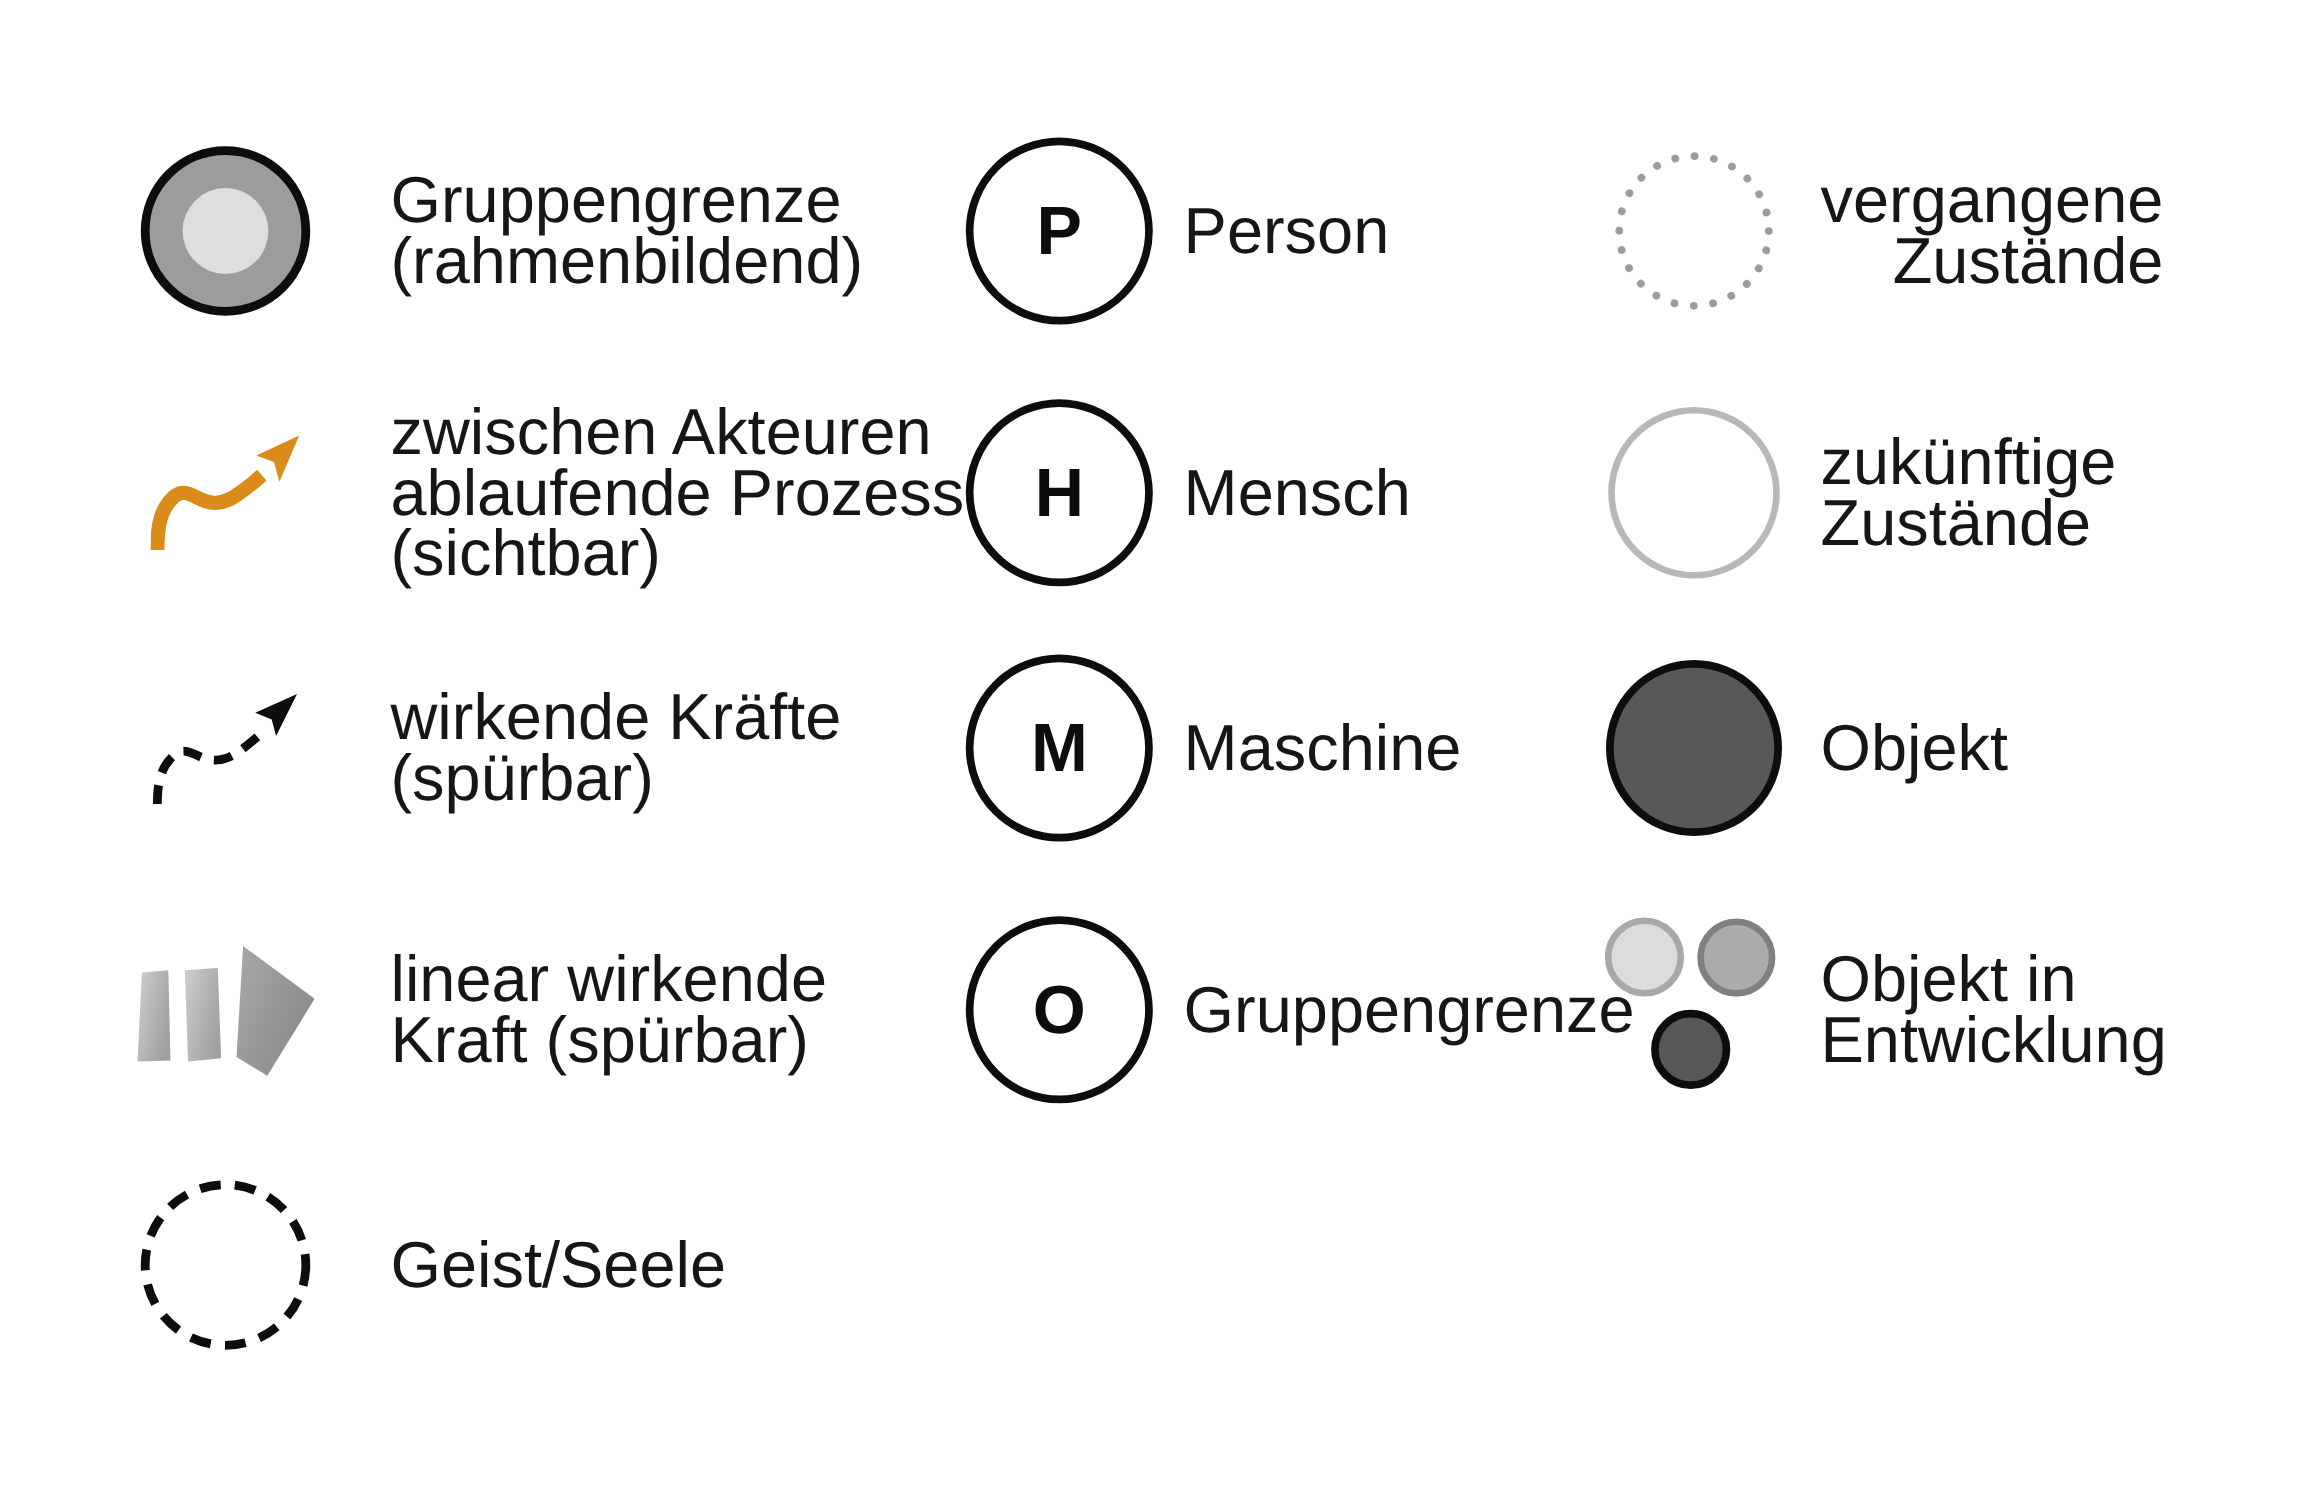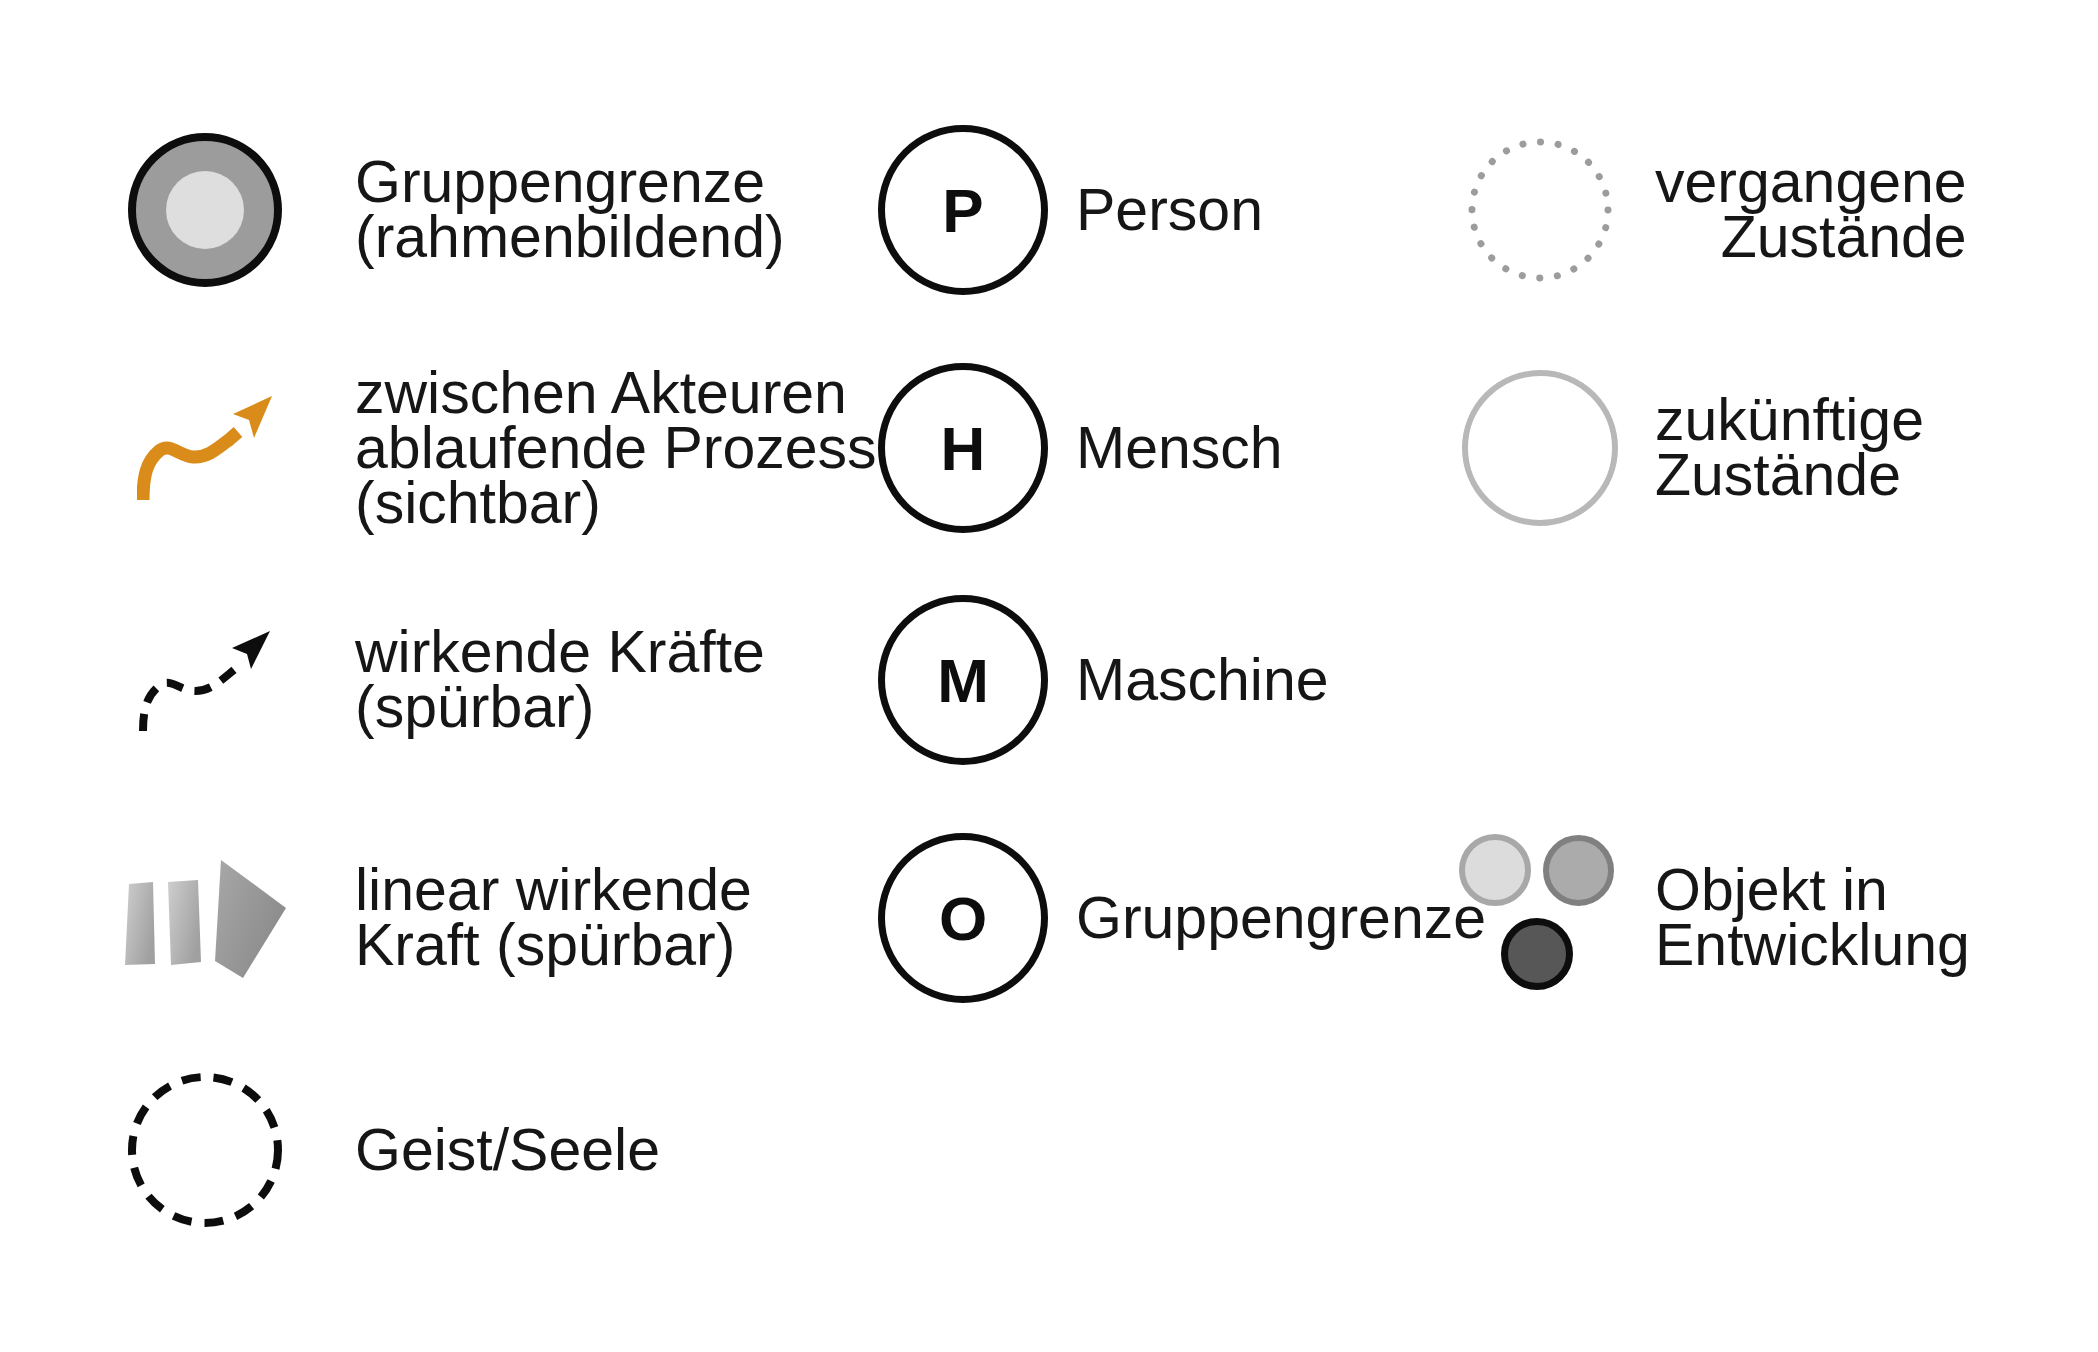--- a/index.html
+++ b/index.html
@@ -165,20 +165,26 @@
   </div>
 
   <div class="item" style="left:1455px;top:330px;">
     <div class="iconbox w170">
       <div class="future"></div>
     </div>
     <div class="label ml30">zukünftige
 Zustände</div>
   </div>
 
+  <div class="item" style="left:1455px;top:562px;">
+    <div class="iconbox w170">
+      <div class="object"></div>
+    </div>
+    <div class="label ml30">Objekt</div>
+  </div>
 
   <div class="item" style="left:1455px;top:800px;">
     <div class="iconbox w170">
       <div class="cluster">
         <div class="c c-light"></div>
         <div class="c c-mid"></div>
         <div class="c c-dark"></div>
       </div>
     </div>
     <div class="label ml30">Objekt in

